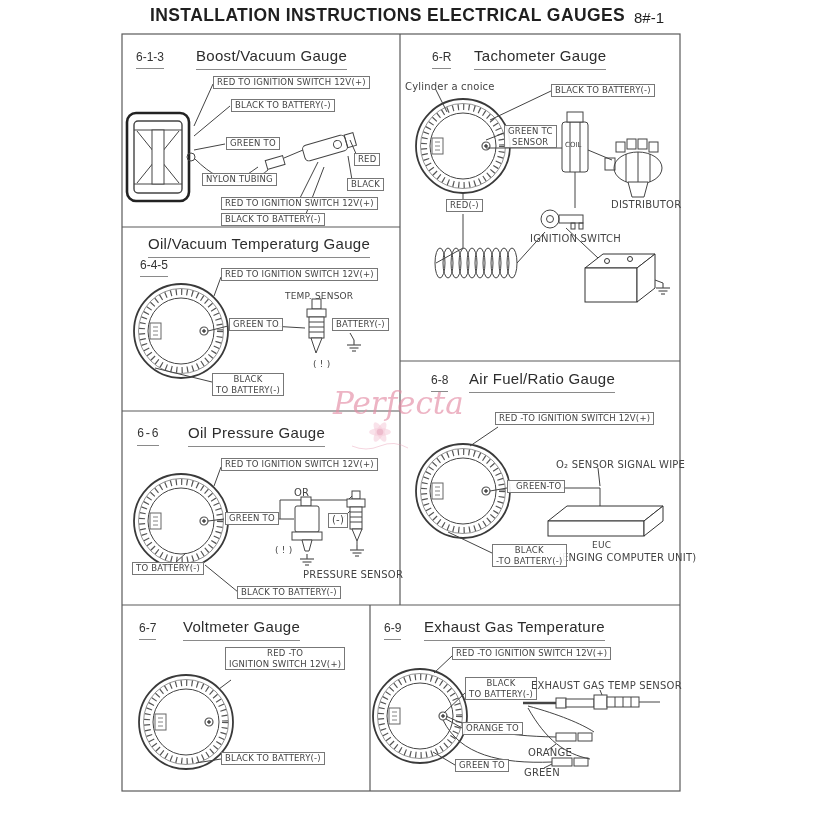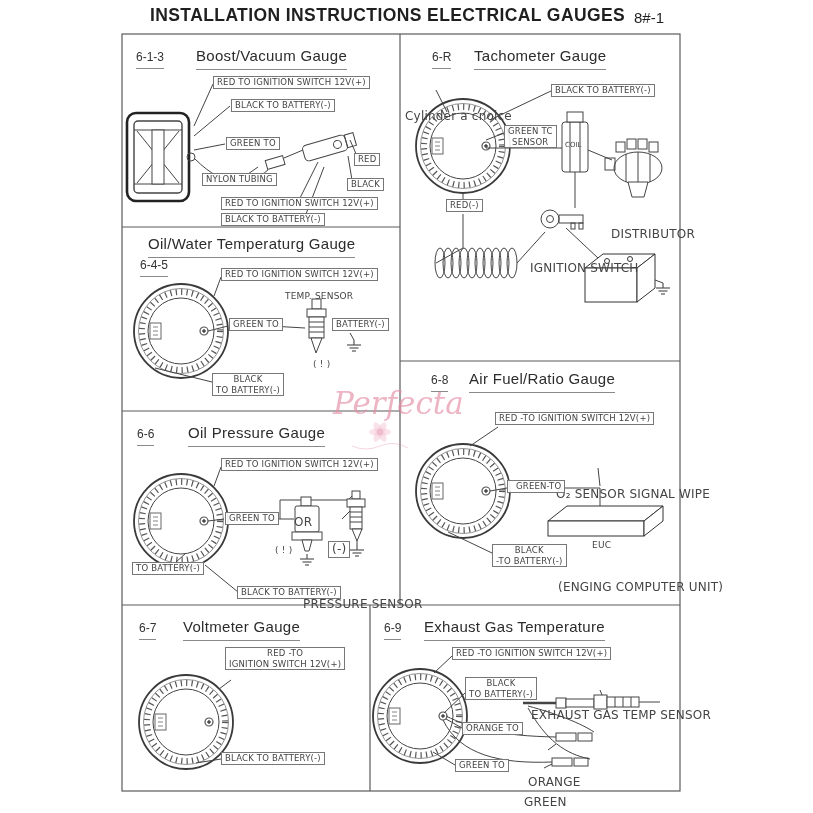--- a/index.html
+++ b/index.html
@@ -2,21 +2,21 @@
 <html><head>
 <meta charset="utf-8">
 <style>
   html,body{margin:0;padding:0;background:#fff;}
   .page{position:relative;width:750px;height:813px;background:#fff;overflow:hidden;
         font-family:"DejaVu Sans",sans-serif;color:#3a3a3a;}
   svg{position:absolute;left:0;top:0;}
   .lbl{position:absolute;white-space:nowrap;color:#444;line-height:1.25;z-index:5;}
   .boxed{border:1px solid #777;background:rgba(255,255,255,0.92);padding:0 3px;}
   .ctr{text-align:center;}
-  .s7{font-size:7px;} .s8{font-size:12px;letter-spacing:.2px;margin-top:28px;} .s85{font-size:8.5px;letter-spacing:.2px;}
+  .s7{font-size:7px;} .s8{font-size:10px;letter-spacing:.2px;} .s85{font-size:8.5px;letter-spacing:.2px;}
   .s9{font-size:9px;letter-spacing:.2px;} .s12{font-size:12px;} .s15{font-size:15px;letter-spacing:.3px;}
   .uline{border-bottom:1px solid #8a8a8a;padding-bottom:3px;}
   .hdr{position:absolute;font-family:"Liberation Sans",sans-serif;font-weight:600;
        color:#1f1f1f;z-index:5;}
   .code{font-family:"Liberation Sans",sans-serif;color:#333;}
   .ptitle{font-family:"Liberation Sans",sans-serif;color:#2c2c2c;font-weight:500;}
   .wmark{position:absolute;left:333px;top:385px;z-index:4;pointer-events:none;
          font-family:"DejaVu Serif",serif;font-style:italic;font-size:31px;
          color:rgba(228,140,165,0.65);z-index:4;}
 </style>
@@ -285,33 +285,33 @@
   <div class="lbl boxed s85" style="left:551px;top:84px;">BLACK  TO BATTERY(-)</div>
   <div class="lbl boxed s85 ctr" style="left:504px;top:125px;">
     <div>GREEN TC</div>
     <div>SENSOR</div>
   </div>
   <div class="lbl s7" style="left:565px;top:141px;">COIL</div>
   <div class="lbl boxed s85" style="left:446px;top:199px;">RED(-)</div>
   <div class="lbl s8" style="left:611px;top:199px;">DISTRIBUTOR</div>
   <div class="lbl s8" style="left:530px;top:233px;">IGNITION SWITCH</div>
 
-  <div class="lbl ptitle s15 uline" style="left:148px;top:235px;">Oil/Water Temperaturg Gauge</div>
+  <div class="lbl ptitle s15 uline" style="left:148px;top:235px;">Oil/Vacuum Temperaturg Gauge</div>
   <div class="lbl code s12 uline" style="left:140px;top:258px;">6-4-5</div>
   <div class="lbl boxed s85" style="left:221px;top:268px;">RED TO IGNITION SWITCH 12V(+)</div>
   <div class="lbl s9" style="left:285px;top:291px;">TEMP. SENSOR</div>
   <div class="lbl boxed s85" style="left:229px;top:318px;">GREEN TO</div>
   <div class="lbl boxed s85" style="left:332px;top:318px;">BATTERY(-)</div>
   <div class="lbl s9" style="left:313px;top:359px;">( ! )</div>
   <div class="lbl boxed s85 ctr" style="left:212px;top:373px;">
     <div>BLACK</div>
     <div>TO BATTERY(-)</div>
   </div>
 
-  <div class="lbl code s12 uline" style="left:137px;top:427px;">6-6</div>
+  <div class="lbl code s12 uline" style="left:137px;top:427px;font-family:Liberation Mono, monospace;">6-6</div>
   <div class="lbl ptitle s15 uline" style="left:188px;top:424px;">Oil Pressure Gauge</div>
   <div class="lbl boxed s85" style="left:221px;top:458px;">RED TO IGNITION SWITCH 12V(+)</div>
   <div class="lbl boxed s85" style="left:225px;top:512px;">GREEN TO</div>
   <div class="lbl s8" style="left:294px;top:487px;">OR</div>
   <div class="lbl boxed s8" style="left:328px;top:513px;">(-)</div>
   <div class="lbl s9" style="left:275px;top:545px;">( ! )</div>
   <div class="lbl boxed s85" style="left:132px;top:562px;">TO BATTERY(-)</div>
   <div class="lbl boxed s85" style="left:237px;top:586px;">BLACK TO BATTERY(-)</div>
   <div class="lbl s8" style="left:303px;top:569px;">PRESSURE SENSOR</div>
 

